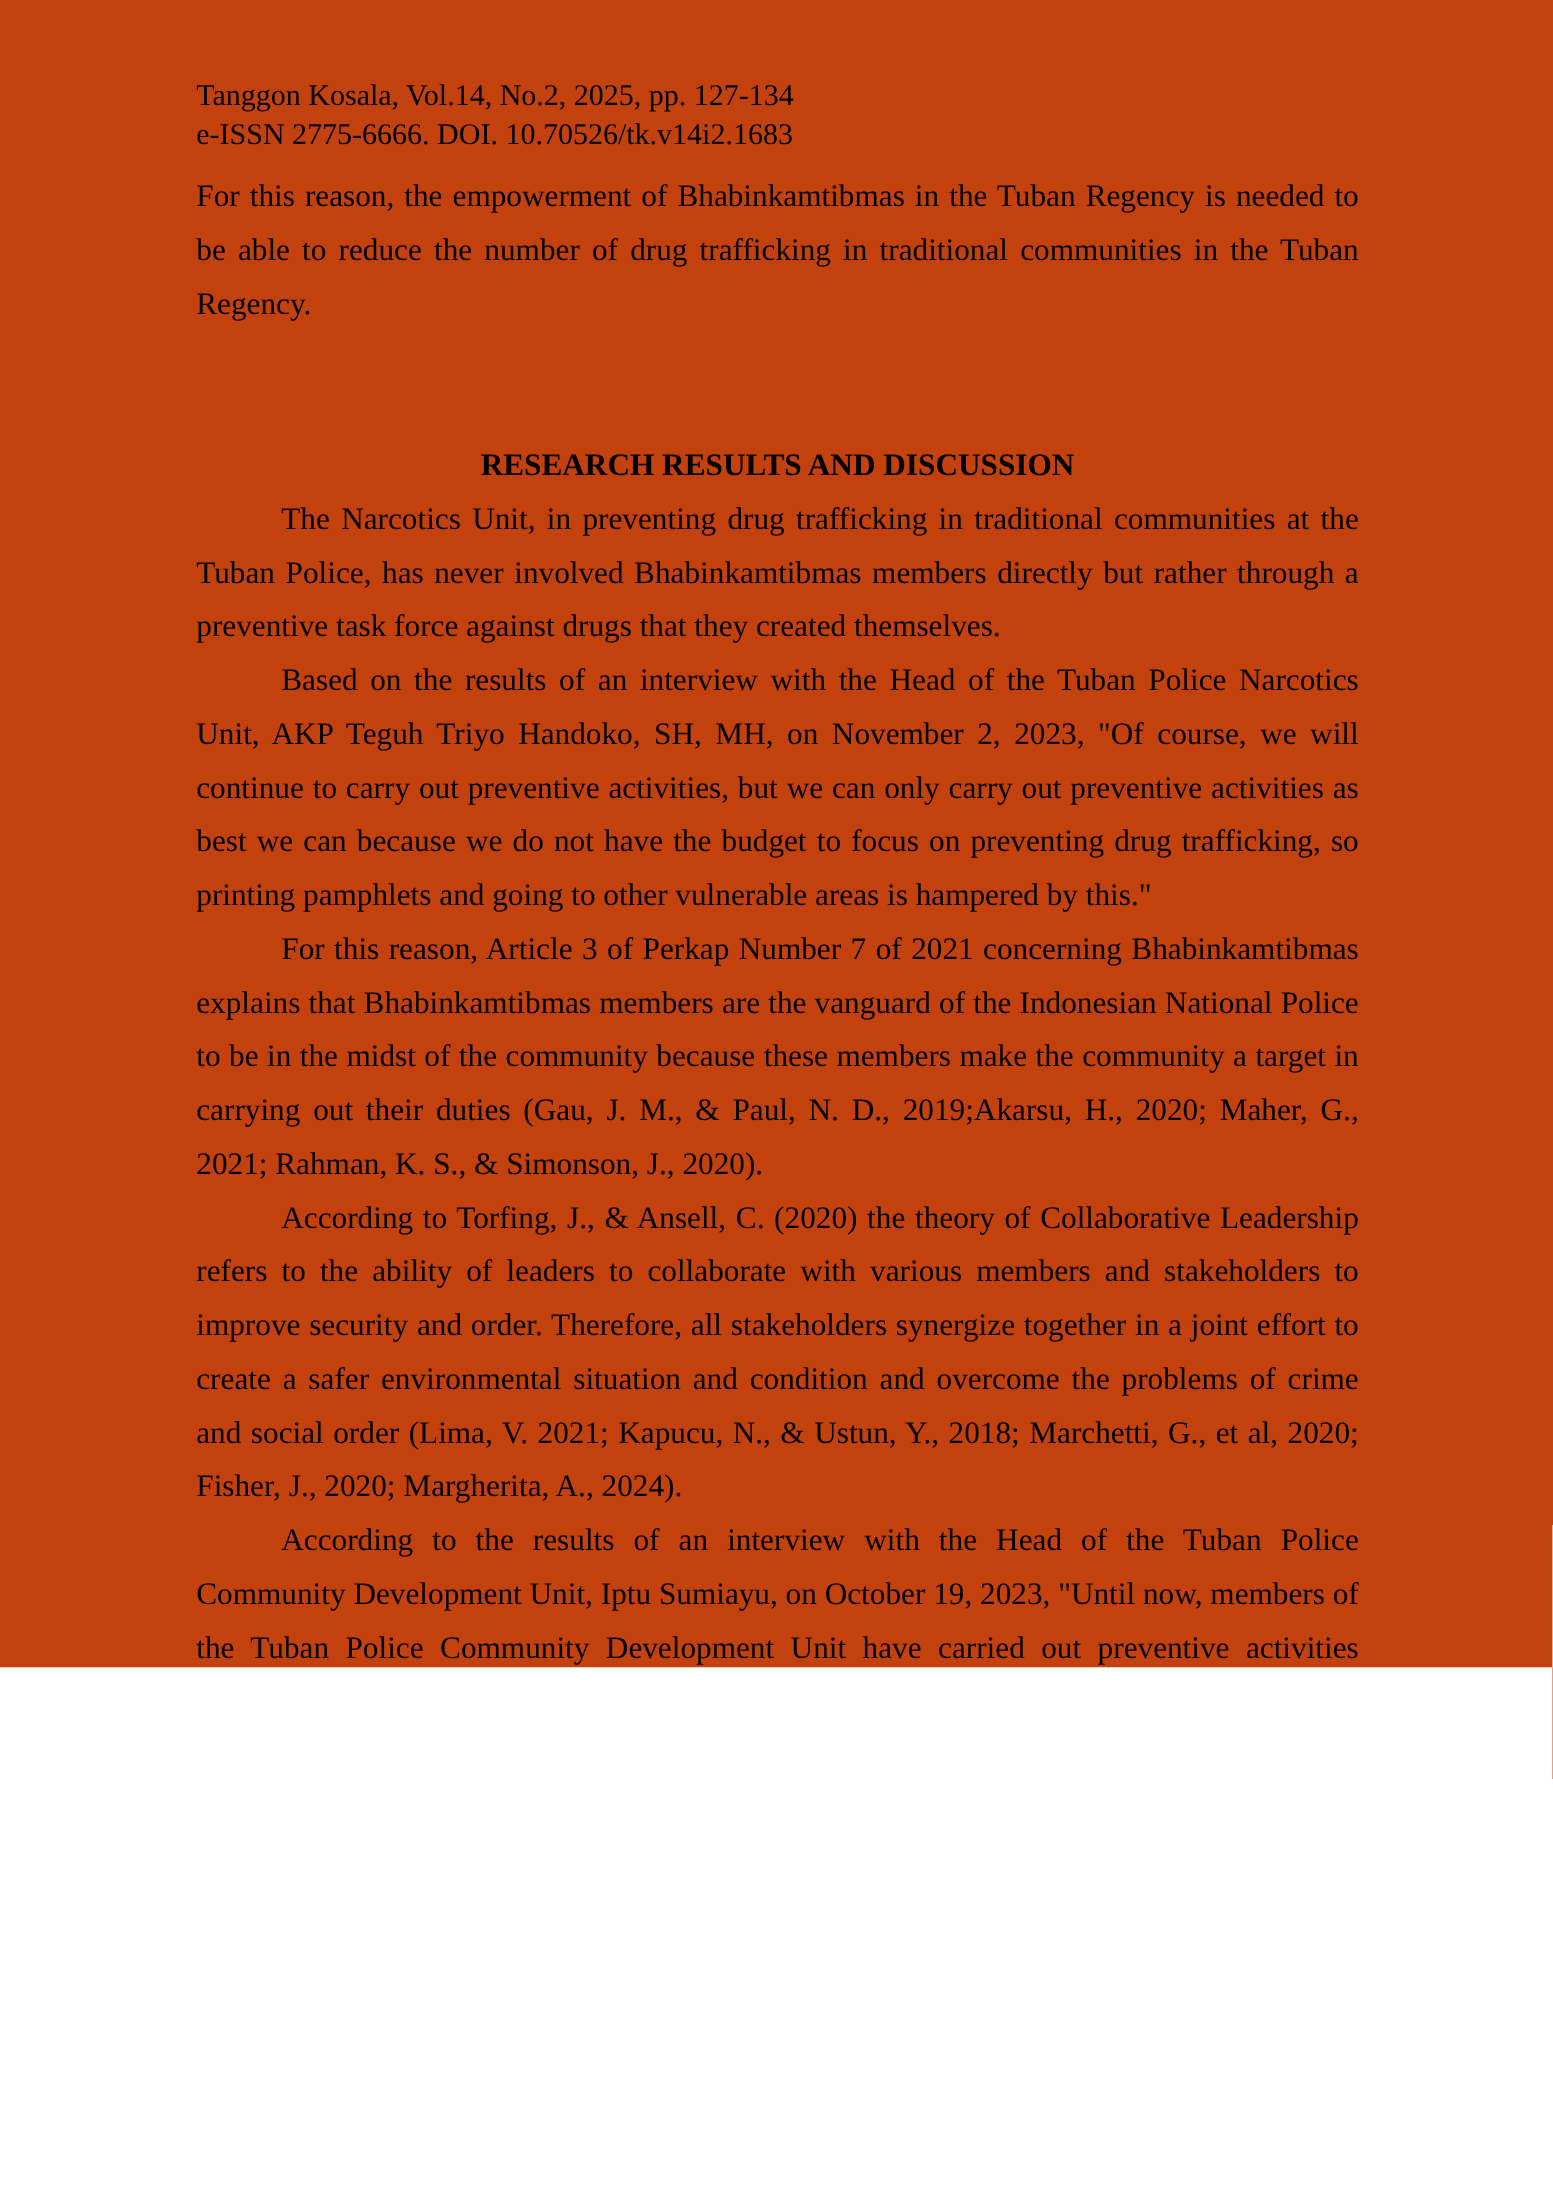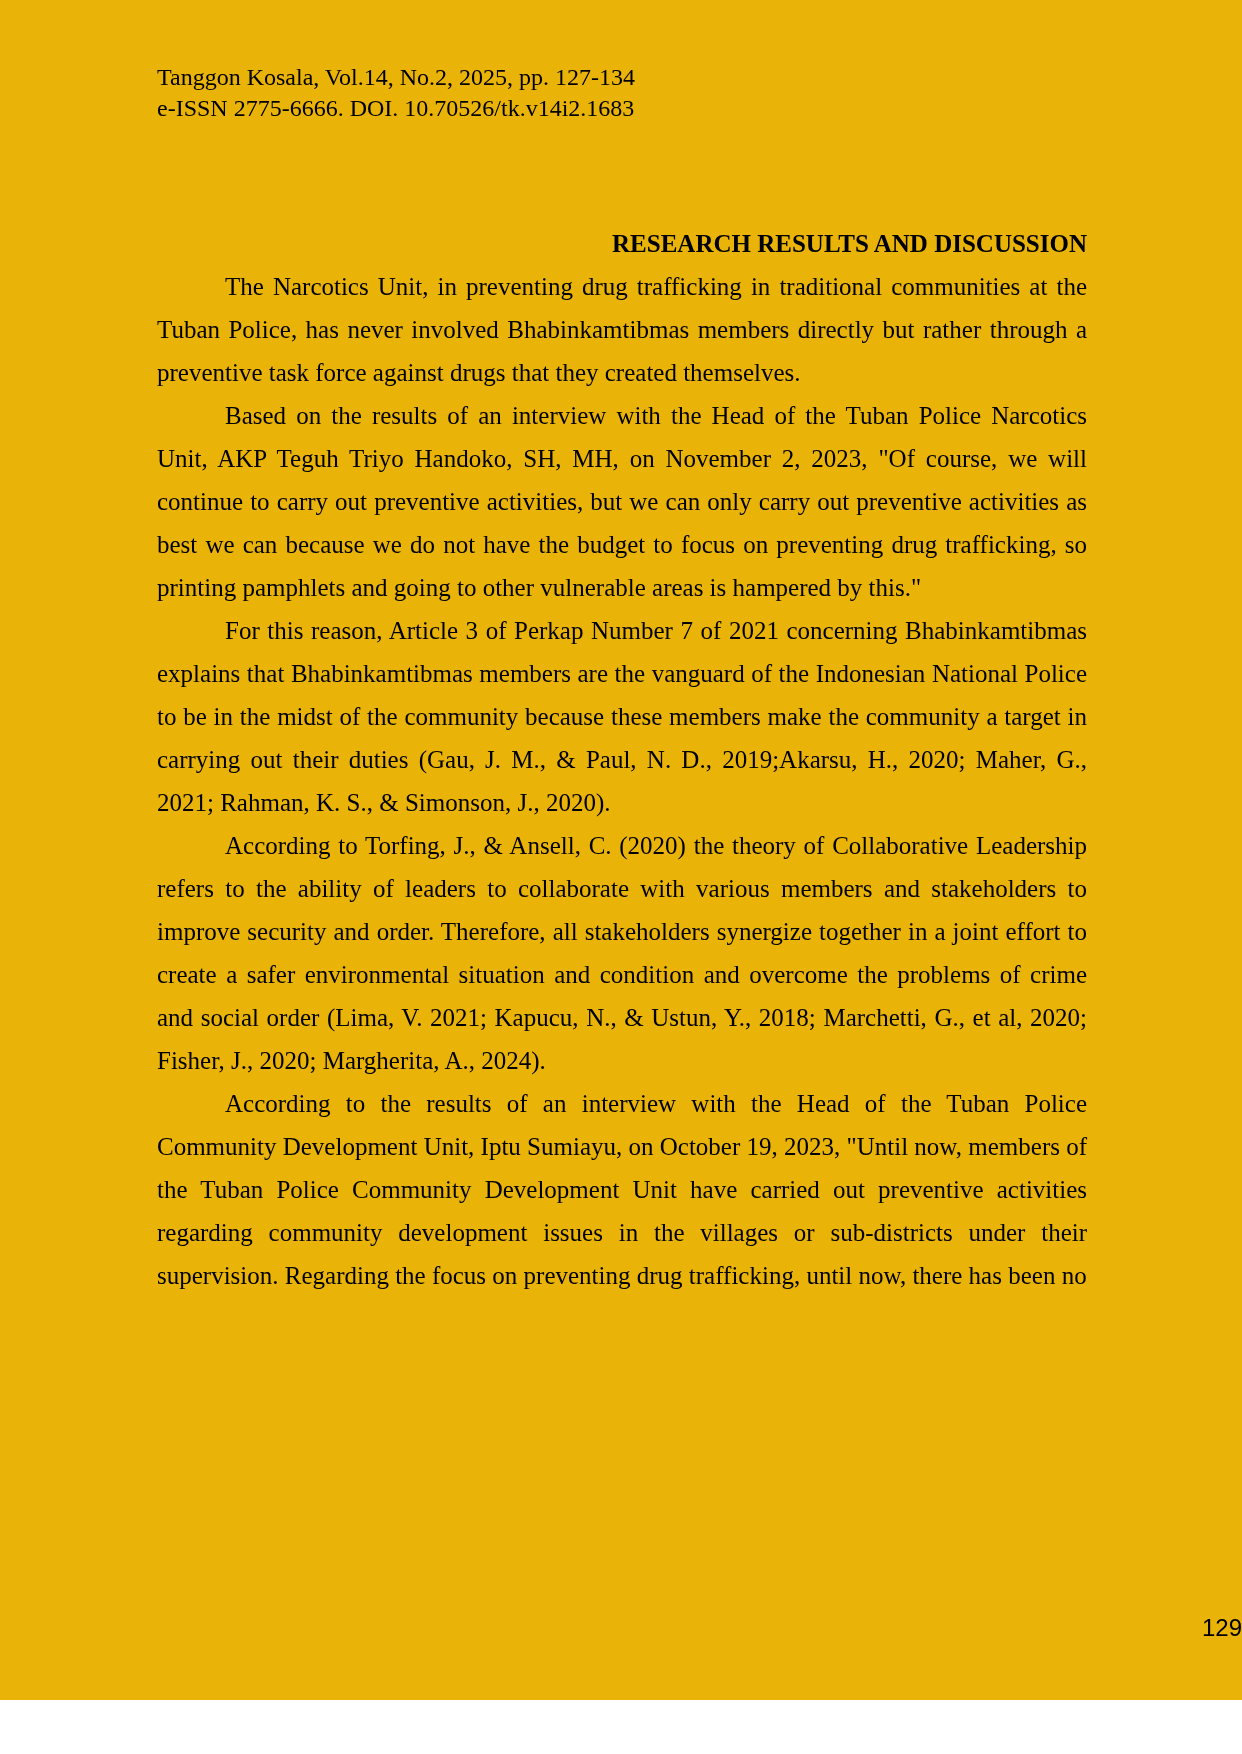--- a/index.html
+++ b/index.html
@@ -4,23 +4,23 @@
 <style>
   * { margin: 0; padding: 0; box-sizing: border-box; }
 
   html, body {
     background: #ffffff;
   }
 
   .page {
     position: relative;
     width: 1242px;
-    height: 1700px;
+    height: 1334px;
     margin: 0 auto;
-    background: #eab308;
+    background: #c2410c;
     color: #000000;
     font-family: "Liberation Serif", "DejaVu Serif", serif;
     overflow: hidden;
   }
 
   
   .journal-header {
     position: absolute;
     left: 157px;
     top: 62px;
@@ -47,21 +47,21 @@
   p.continuation { text-indent: 0; }
 
   
   p.indented { text-indent: 68px; }
 
   h2.section-heading {
     margin-top: 86px;
     font-size: 25px;
     line-height: 43px;
     font-weight: bold;
-    text-align: right;
+    text-align: center;
   }
 
   
   p.bullet-item .bullet-marker {
     display: inline-block;
     width: 68px;
     font-size: 21px;
     vertical-align: baseline;
   }
 
@@ -82,20 +82,21 @@
 
 <div class="page">
 
   <header class="journal-header">
     <div>Tanggon Kosala, Vol.14, No.2, 2025, pp. 127-134</div>
     <div>e-ISSN 2775-6666. DOI. 10.70526/tk.v14i2.1683</div>
   </header>
 
   <main class="body-col">
 
+    <p class="continuation">For this reason, the empowerment of Bhabinkamtibmas in the Tuban Regency is needed to be able to reduce the number of drug trafficking in traditional communities in the Tuban Regency.</p>
 
     <h2 class="section-heading">RESEARCH RESULTS AND DISCUSSION</h2>
 
 
     <p class="indented">The Narcotics Unit, in preventing drug trafficking in traditional communities at the Tuban Police, has never involved Bhabinkamtibmas members directly but rather through a preventive task force against drugs that they created themselves.</p>
 
     <p class="indented">Based on the results of an interview with the Head of the Tuban Police Narcotics Unit, AKP Teguh Triyo Handoko, SH, MH, on November 2, 2023, "Of course, we will continue to carry out preventive activities, but we can only carry out preventive activities as best we can because we do not have the budget to focus on preventing drug trafficking, so printing pamphlets and going to other vulnerable areas is hampered by this."</p>
 
     <p class="indented">For this reason, Article 3 of Perkap Number 7 of 2021 concerning Bhabinkamtibmas explains that Bhabinkamtibmas members are the vanguard of the Indonesian National Police to be in the midst of the community because these members make the community a target in carrying out their duties (Gau, J. M., &amp; Paul, N. D., 2019;Akarsu, H., 2020; Maher, G., 2021; Rahman, K. S., &amp; Simonson, J., 2020).</p>
 

